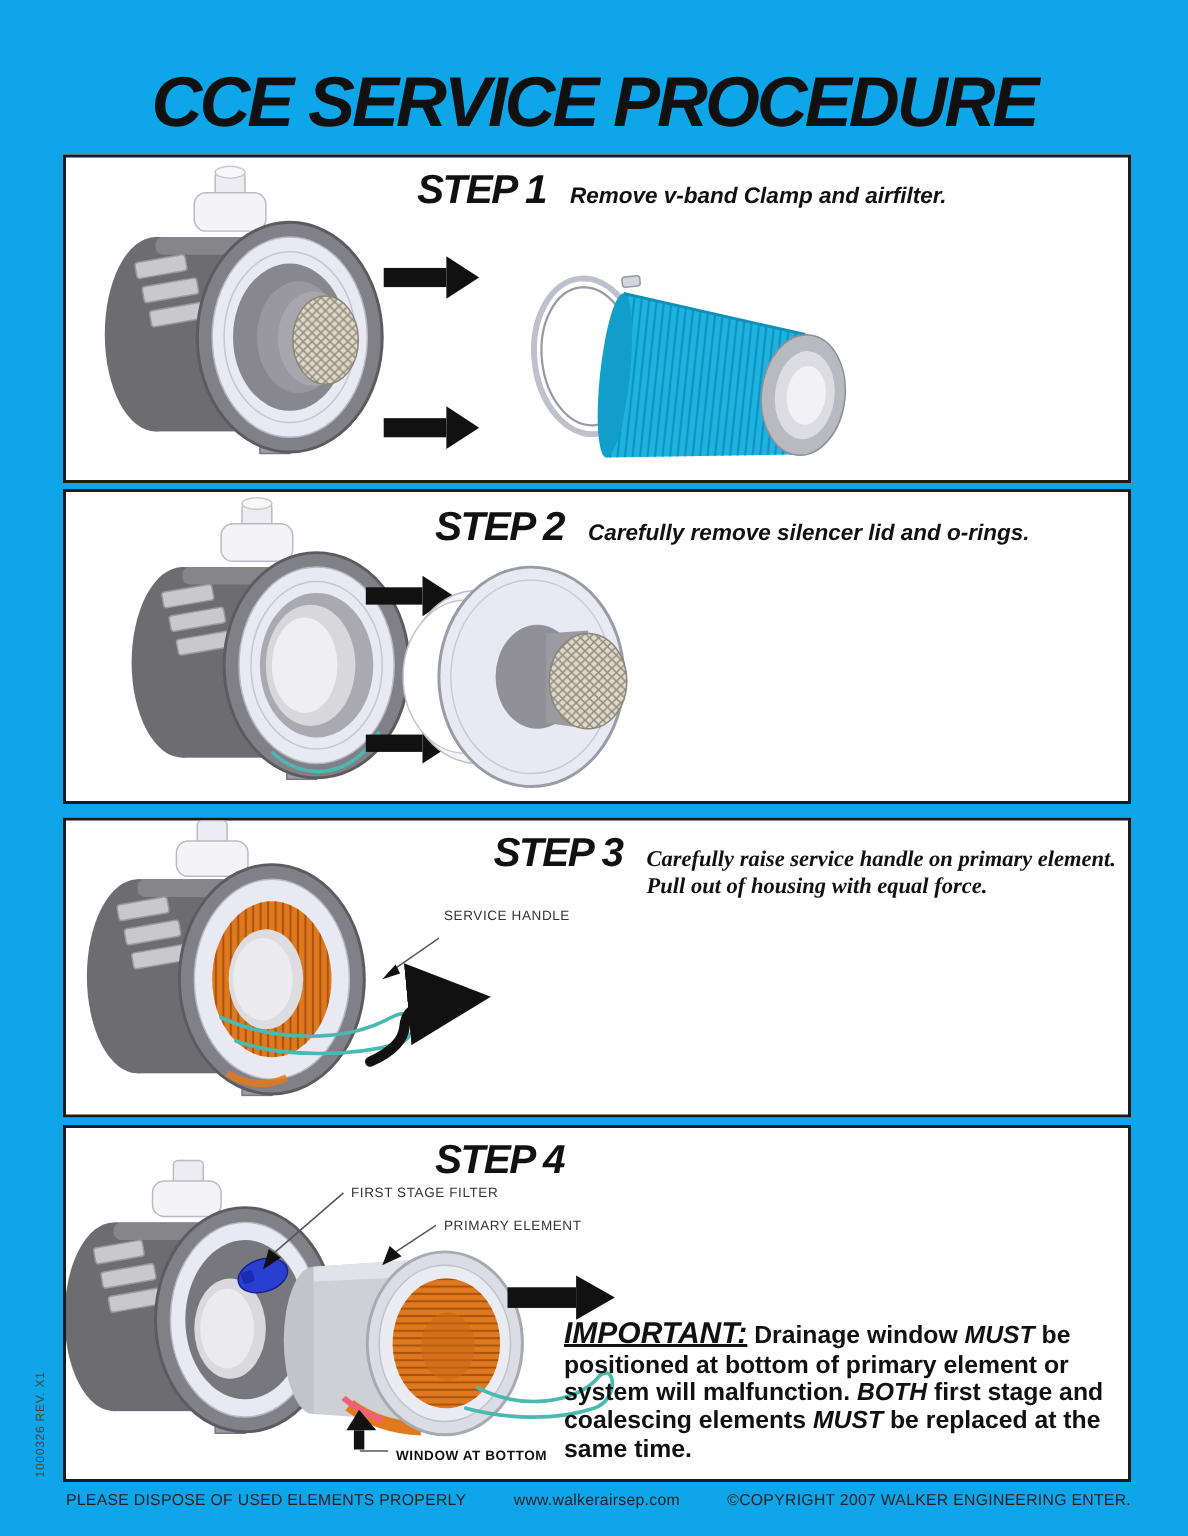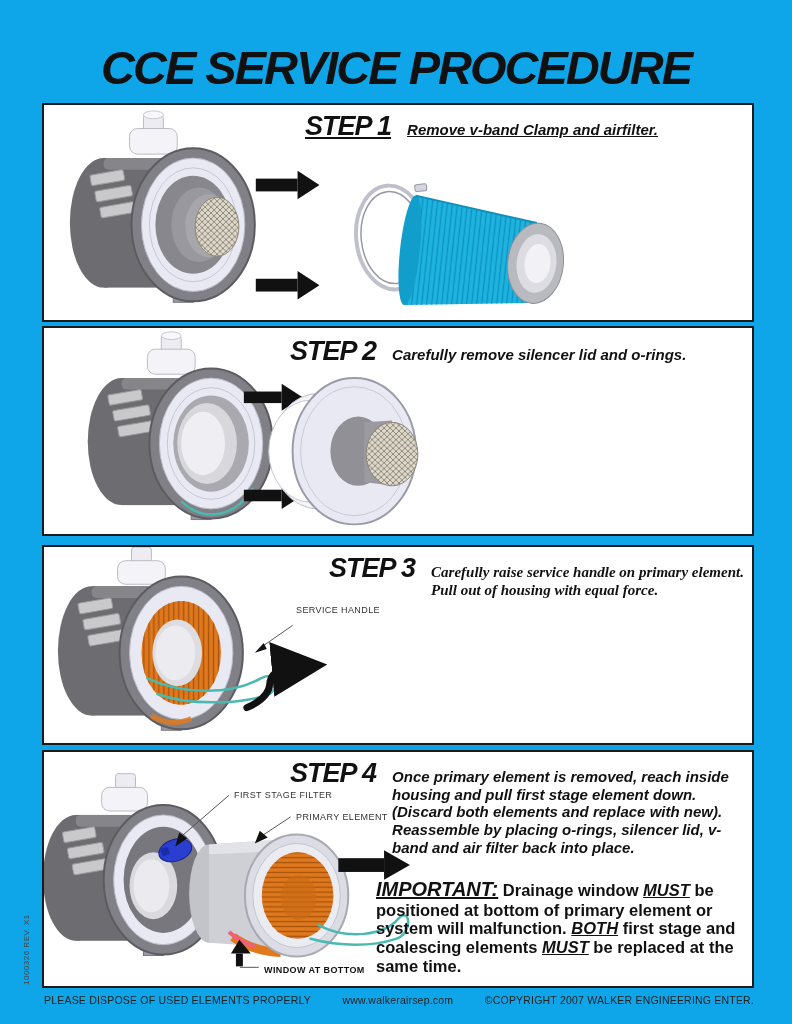--- a/index.html
+++ b/index.html
@@ -17,34 +17,34 @@
   .p4{top:750px;height:238px}
   .illus{position:absolute;left:0;top:0;width:100%;height:100%;}
   .step-head{position:absolute;display:flex;align-items:baseline;gap:16px;z-index:3;}
   .step-label{font-size:27px;font-weight:bold;font-style:italic;letter-spacing:-1px;white-space:nowrap;}
   .step-text{font-size:15px;font-weight:bold;font-style:italic;line-height:1.18;}
   .callout{position:absolute;font-size:9px;letter-spacing:.4px;color:#333;white-space:nowrap;z-index:3;}
   .callout.bold{font-weight:bold;color:#111;}
   .important{position:absolute;left:332px;top:126px;width:380px;z-index:3;
              font-weight:bold;font-size:16.5px;line-height:1.13;}
   .important .head{font-size:20px;font-style:italic;text-decoration:underline;}
-  .important .u{font-style:italic;text-decoration:underline;}
+  .important .u{font-style:italic;}
   .footer{position:absolute;left:44px;top:994px;width:710px;display:flex;
           justify-content:space-between;align-items:baseline;font-size:10.5px;color:#222;letter-spacing:.2px;}
 </style>
 </head>
 <body>
 
 <div class="page">
 
   <div class="rev">1000326 REV. X1</div>
   <h1 class="title">CCE SERVICE PROCEDURE</h1>
 
   <section class="panel p1">
-    <div class="step-head" style="left:261px;top:6px;text-decoration:underline;">
+    <div class="step-head" style="left:234px;top:6px;">
       <span class="step-label">STEP 1</span>
       <span class="step-text">Remove v-band Clamp and airfilter.</span>
     </div>
     <svg class="illus" viewBox="0 0 712 219" preserveAspectRatio="none">
       <defs>
         <pattern id="mesh1" width="6" height="6" patternUnits="userSpaceOnUse">
           <rect width="6" height="6" fill="#ddd8ca"></rect>
           <path d="M0 0 L6 6 M6 0 L0 6" stroke="#8f8a7a" stroke-width="1"></path>
         </pattern>
         <pattern id="pleats1" width="5" height="8" patternUnits="userSpaceOnUse">
@@ -214,21 +214,20 @@
         <polygon points="212,108 221,98 224,104" fill="#111"></polygon>
       </g>
 
       <path d="M 204,164 Q 226,154 227,140 Q 228,125 250,123" fill="none" stroke="#111" stroke-width="7" stroke-linecap="round" marker-end="url(#ah3)"></path>
     </svg>
   </section>
 
   <section class="panel p4">
     <div class="step-head" style="left:246px;top:6px;">
       <span class="step-label">STEP 4</span>
-      <span class="step-text" style="width:356px;">Once primary element is removed, reach inside housing and pull first stage element down. (Discard both elements and replace with new). Reassemble by placing o-rings, silencer lid, v-band and air filter back into place.</span>
     </div>
     <div class="callout" style="left:190px;top:38px;">FIRST STAGE FILTER</div>
     <div class="callout" style="left:252px;top:60px;">PRIMARY ELEMENT</div>
     <div class="callout bold" style="left:220px;top:213px;">WINDOW AT BOTTOM</div>
     <div class="important">
       <span class="head">IMPORTANT:</span><span><span> Drainage window </span><span class="u">MUST</span><span> be positioned at bottom of primary element or system will malfunction. </span><span class="u">BOTH</span><span> first stage and coalescing elements </span><span class="u">MUST</span><span> be replaced at the same time.</span></span>
     </div>
     <svg class="illus" viewBox="0 0 712 238" preserveAspectRatio="none">
       <defs>
         <pattern id="pleats4" width="8" height="5" patternUnits="userSpaceOnUse">

